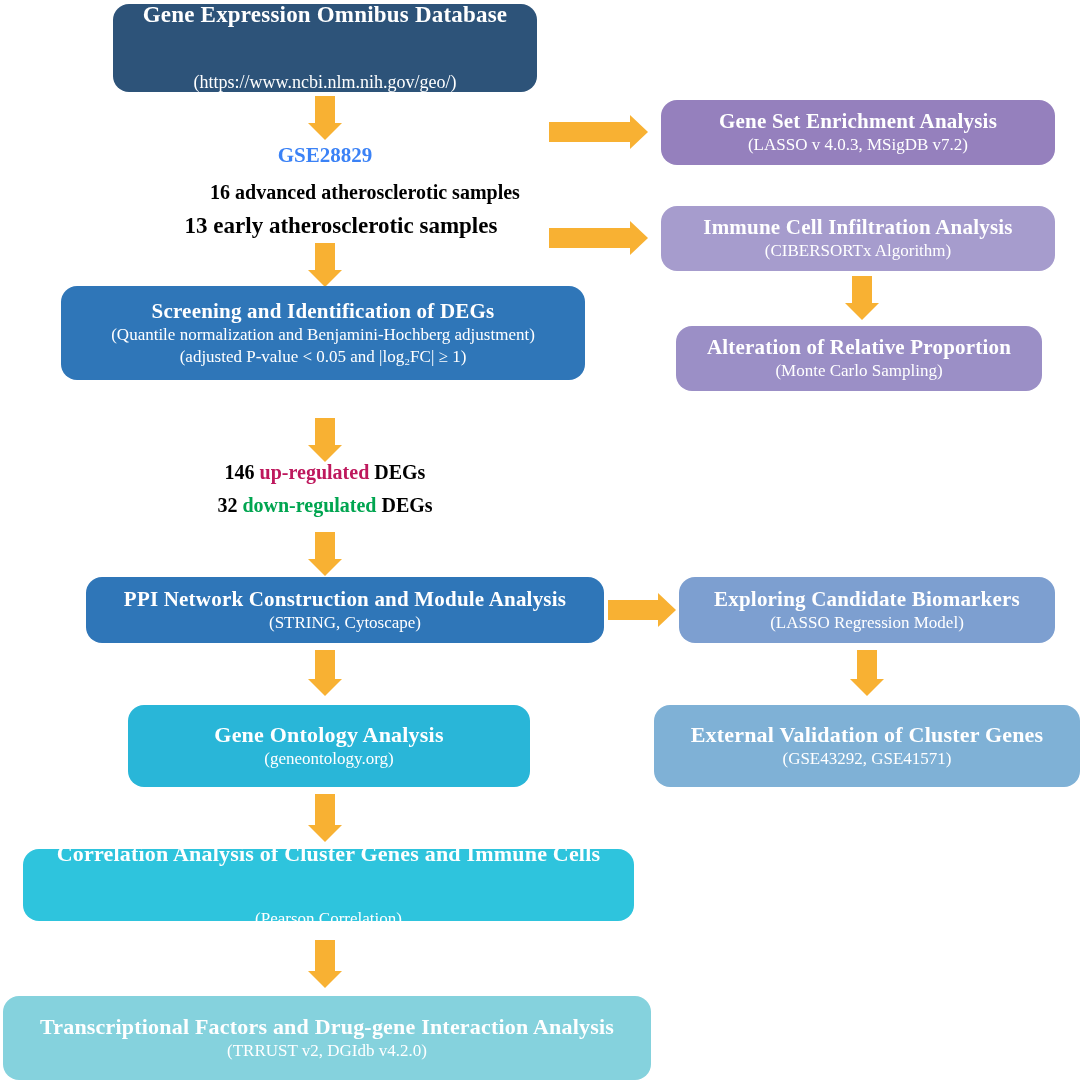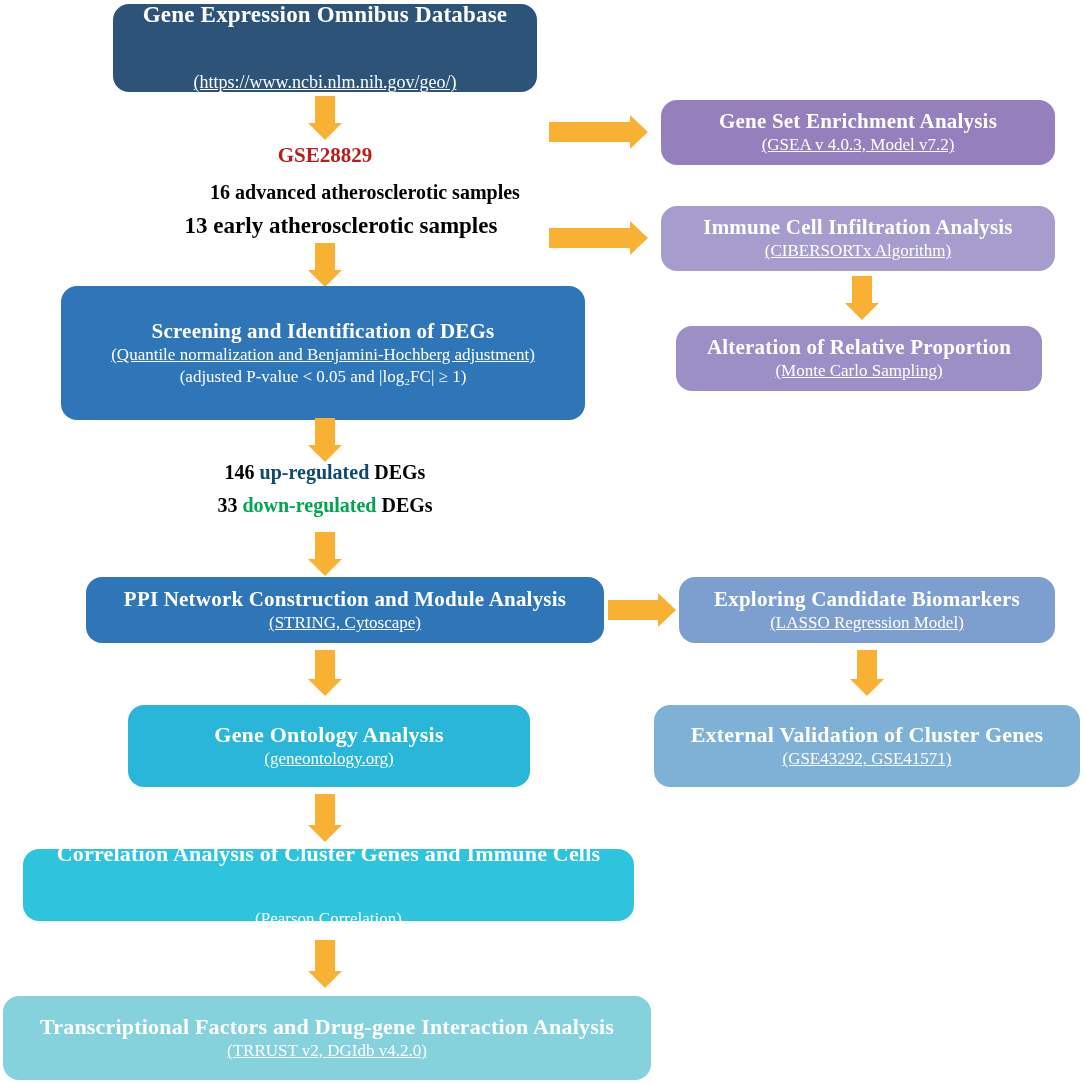--- a/index.html
+++ b/index.html
@@ -29,37 +29,36 @@
   }
   .node .title {
     font-weight: bold;
     line-height: 1.15;
     letter-spacing: 0.2px;
   }
   .node .sub {
     font-weight: normal;
     line-height: 1.2;
     margin-top: 2px;
-    text-decoration: underline;
   }
   .node .sub2 {
     font-weight: normal;
     line-height: 1.2;
     margin-top: 1px;
   }
   
   .label {
     position: absolute;
     text-align: center;
     color: #000000;
     font-weight: bold;
     white-space: nowrap;
   }
-  .label.accent-blue { color: #b91c1c; }
-  .up { color: #0c4a6e; }
+  .label.accent-blue { color: #3b82f6; }
+  .up { color: #be185d; }
   .down { color: #00a550; }
 
   
   .arrow-down {
     position: absolute;
   }
   .arrow-right {
     position: absolute;
   }
   .arrow-down .shaft {
@@ -114,21 +113,21 @@
     <div class="head"></div>
   </div>
 
   <div class="arrow-right" style="left:549px; top:114px; width:99px; height:36px;">
     <div class="shaft" style="width:82px; height:20px;"></div>
     <div class="head"></div>
   </div>
 
   <div class="node" style="left:661px; top:100px; width:394px; height:65px; background:#9580bd;">
     <div class="title" style="font-size:21px;">Gene Set Enrichment Analysis</div>
-    <div class="sub" style="font-size:17px;">(GSEA v 4.0.3, Model v7.2)</div>
+    <div class="sub" style="font-size:17px;">(LASSO v 4.0.3, MSigDB v7.2)</div>
   </div>
 
   <div class="label accent-blue" style="left:0px; top:143px; width:650px; font-size:21px;">GSE28829</div>
 
   <div class="label" style="left:0px; top:181px; width:650px; font-size:20px;padding-left:40px;">16 advanced atherosclerotic samples</div>
 
   <div class="label" style="left:16px; top:213px; width:650px; font-size:23px;">13 early atherosclerotic samples</div>
 
   <div class="arrow-right" style="left:549px; top:220px; width:99px; height:36px;">
     <div class="shaft" style="width:82px; height:20px;"></div>
@@ -143,21 +142,21 @@
   <div class="arrow-down" style="left:307px; top:243px; width:36px; height:44px;">
     <div class="shaft" style="width:20px; height:30px;"></div>
     <div class="head"></div>
   </div>
 
   <div class="arrow-down" style="left:844px; top:276px; width:36px; height:44px;">
     <div class="shaft" style="width:20px; height:30px;"></div>
     <div class="head"></div>
   </div>
 
-  <div class="node" style="left:61px; top:286px; width:524px; height:134px; background:#2f76b8;">
+  <div class="node" style="left:61px; top:286px; width:524px; height:94px; background:#2f76b8;">
     <div class="title" style="font-size:21px;">Screening and Identification of DEGs</div>
     <div class="sub" style="font-size:17px;">(Quantile normalization and Benjamini-Hochberg adjustment)</div>
     <div class="sub2" style="font-size:17px;">(adjusted P-value &lt; 0.05 and |log₂FC| ≥ 1)</div>
   </div>
 
   <div class="node" style="left:676px; top:326px; width:366px; height:65px; background:#9b8fc6;">
     <div class="title" style="font-size:21px;">Alteration of Relative Proportion</div>
     <div class="sub" style="font-size:17px;">(Monte Carlo Sampling)</div>
   </div>
 
@@ -166,21 +165,21 @@
     <div class="head"></div>
   </div>
 
   <div class="label" style="left:0px; top:461px; width:650px; font-size:20px;">
     <span>146</span>
     <span class="up">up-regulated</span>
     <span>DEGs</span>
   </div>
 
   <div class="label" style="left:0px; top:494px; width:650px; font-size:20px;">
-    <span>33</span>
+    <span>32</span>
     <span class="down">down-regulated</span>
     <span>DEGs</span>
   </div>
 
   <div class="arrow-down" style="left:307px; top:532px; width:36px; height:44px;">
     <div class="shaft" style="width:20px; height:30px;"></div>
     <div class="head"></div>
   </div>
 
   <div class="node" style="left:86px; top:577px; width:518px; height:66px; background:#2f76b8;">

